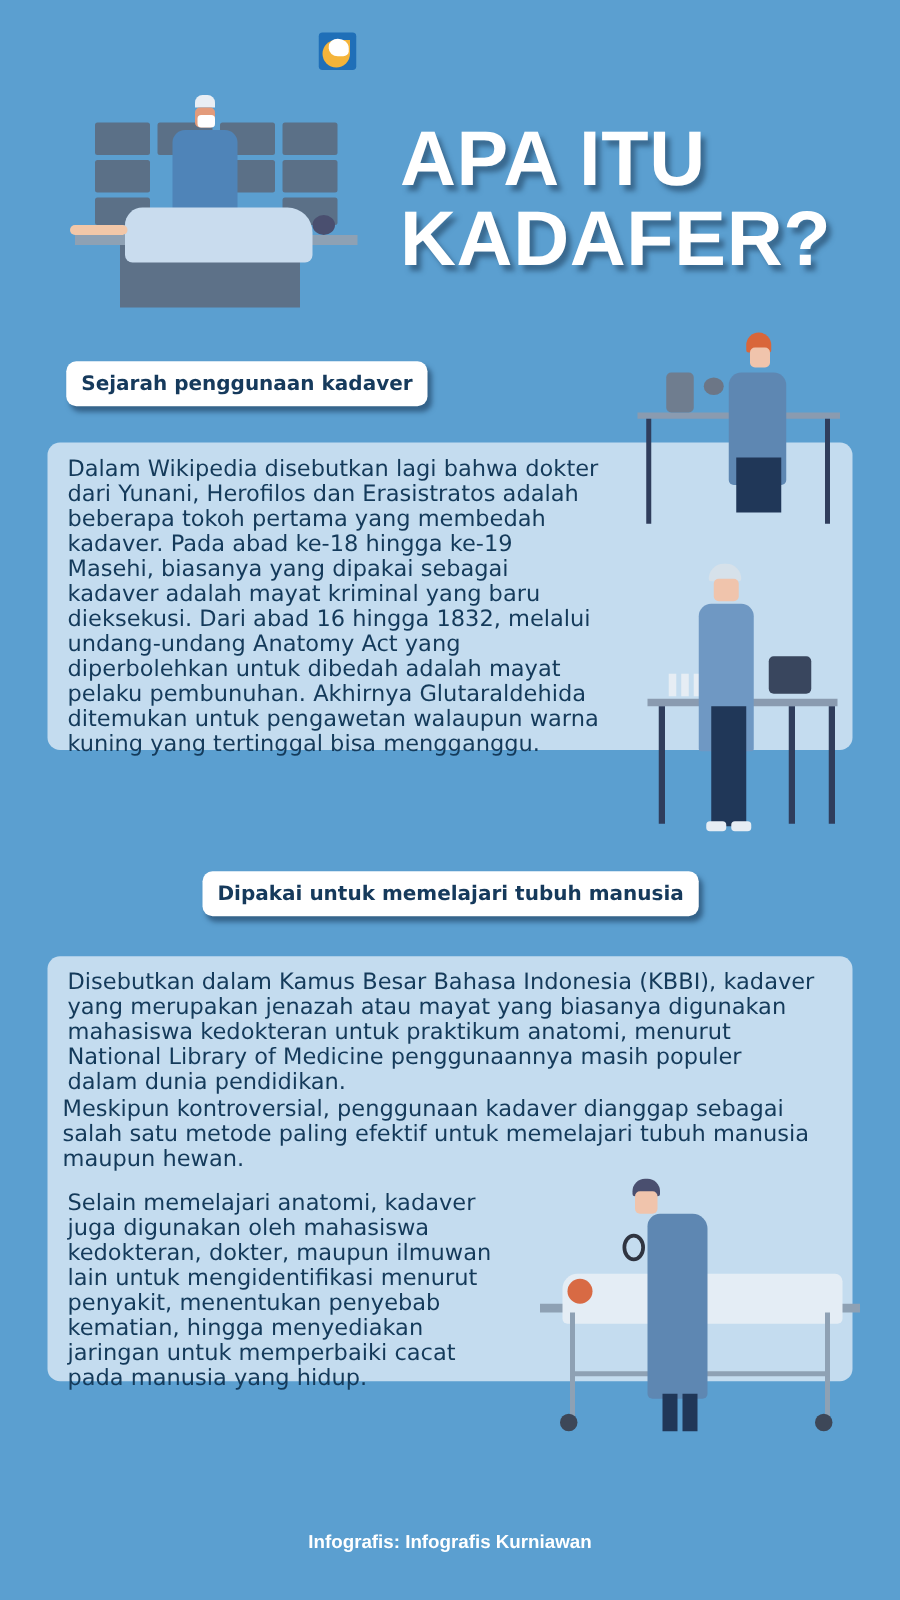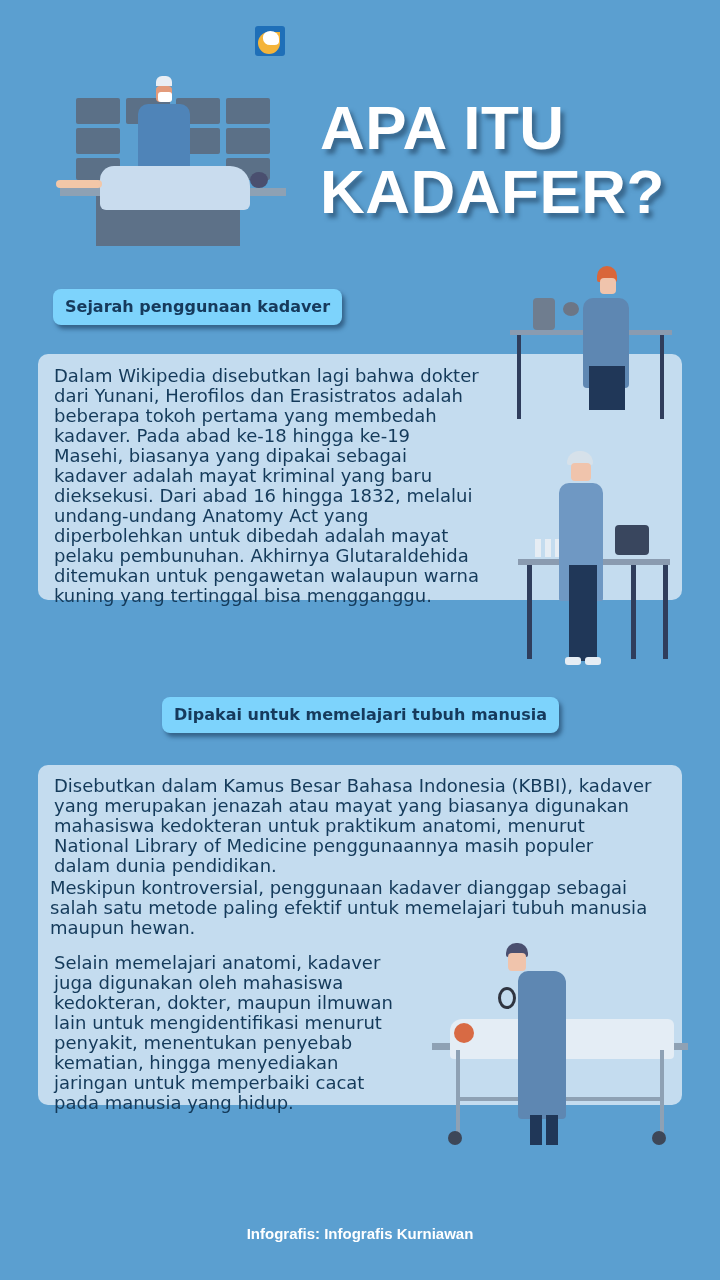--- a/index.html
+++ b/index.html
@@ -13,21 +13,21 @@
     
     .logo { left: 255px; top: 24px; height: 34px; display: flex; align-items: center; gap: 6px; }
     .logo-mark { width: 30px; height: 30px; background: #1f6fb8; border-radius: 3px; position: relative; overflow: hidden; }
     .logo-mark .wing { position: absolute; left: 3px; top: 6px; width: 22px; height: 22px; border-radius: 50% 0 50% 50%; background: #f4b43a; }
     .logo-mark .head { position: absolute; left: 8px; top: 5px; width: 16px; height: 14px; border-radius: 50% 60% 30% 50%; background: #ffffff; }
     .logo-text { color: #ffffff; font-family: "Liberation Sans", sans-serif; font-weight: 700; font-size: 31px; letter-spacing: 0.3px; }
     
     .title { left: 320px; top: 96px; color: #ffffff; font-family: "Liberation Sans", sans-serif; font-weight: 900; font-size: 62px; line-height: 64px; letter-spacing: 0.5px; text-shadow: 4px 5px 4px rgba(30,60,90,0.55); }
     .title div { font-weight: 700; }
     
-    .pill { background: #7dd3fc; border-radius: 8px; color: #163a5c; font-weight: 700; font-size: 16px; padding: 0 12px; height: 36px; line-height: 36px; box-shadow: 3px 4px 4px rgba(20,50,80,0.55); white-space: nowrap; }
+    .pill { background: #ffffff; border-radius: 8px; color: #163a5c; font-weight: 700; font-size: 16px; padding: 0 12px; height: 36px; line-height: 36px; box-shadow: 3px 4px 4px rgba(20,50,80,0.55); white-space: nowrap; }
     
     .card { background: #c4dcef; border-radius: 10px; }
     .card-text { color: #143a5a; font-size: 18px; line-height: 20px; }
     
     .footer { left: 0; width: 720px; top: 1224px; text-align: center; color: #ffffff; font-family: "Liberation Sans", sans-serif; font-weight: 700; font-size: 15px; line-height: 19px; }
     
     .cabinet { background: #5b7087; border-radius: 2px; }
   </style>
 </head>
 <body>

